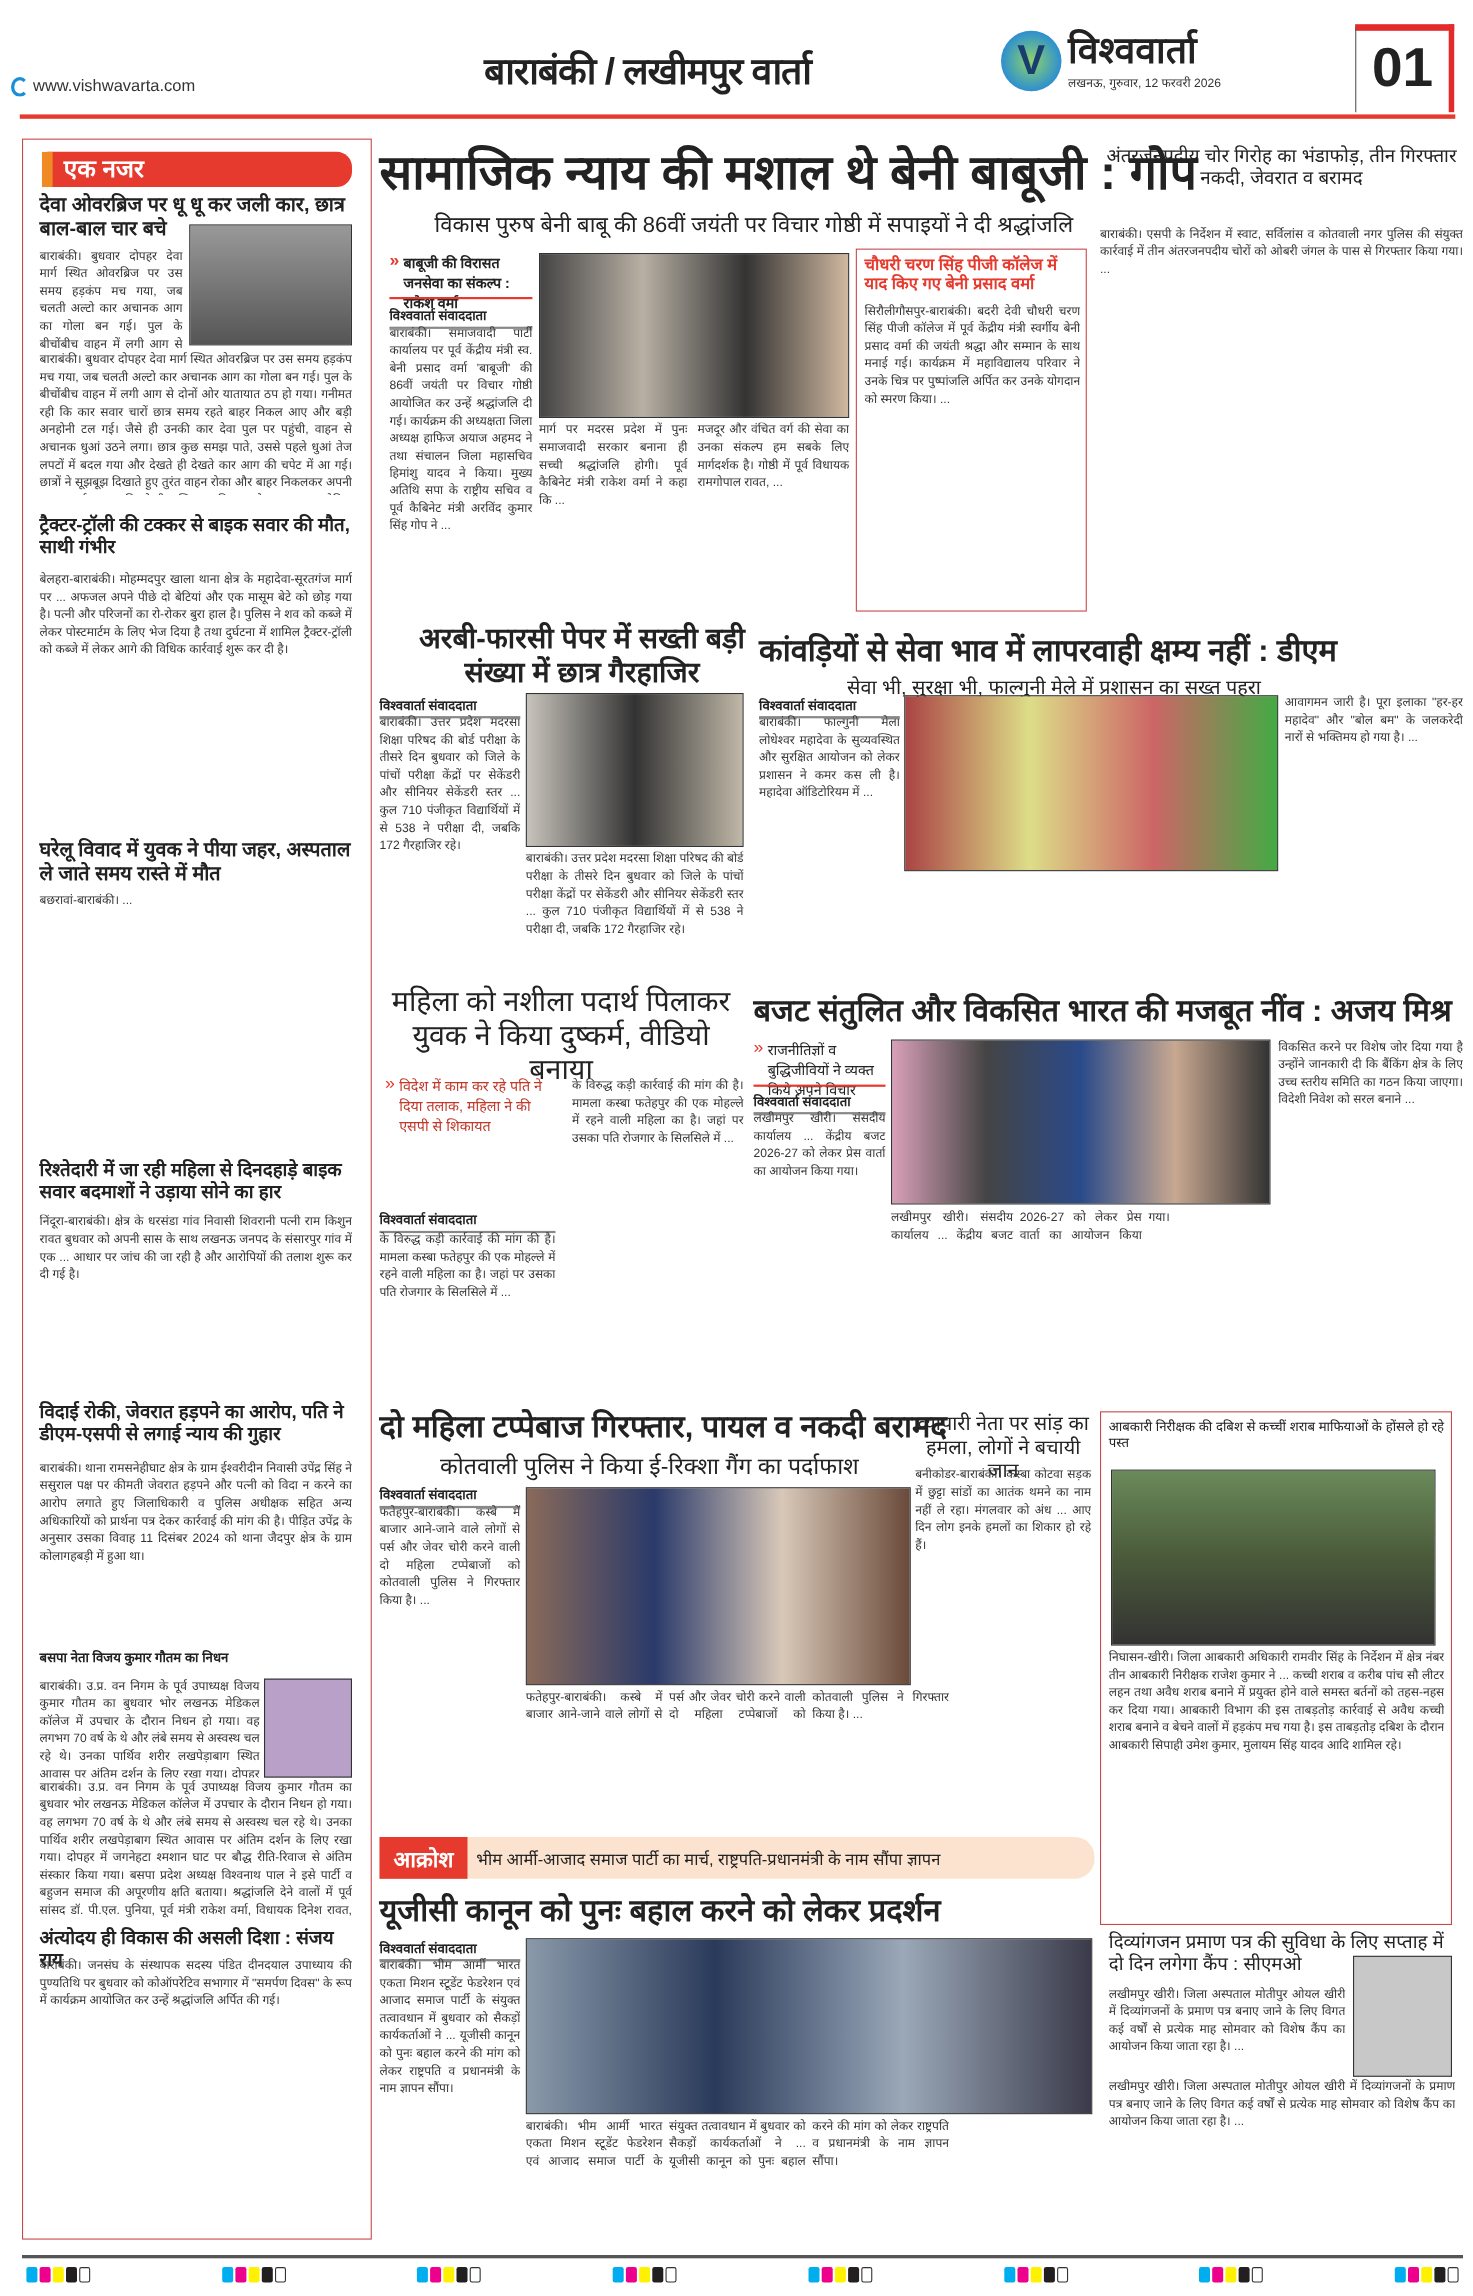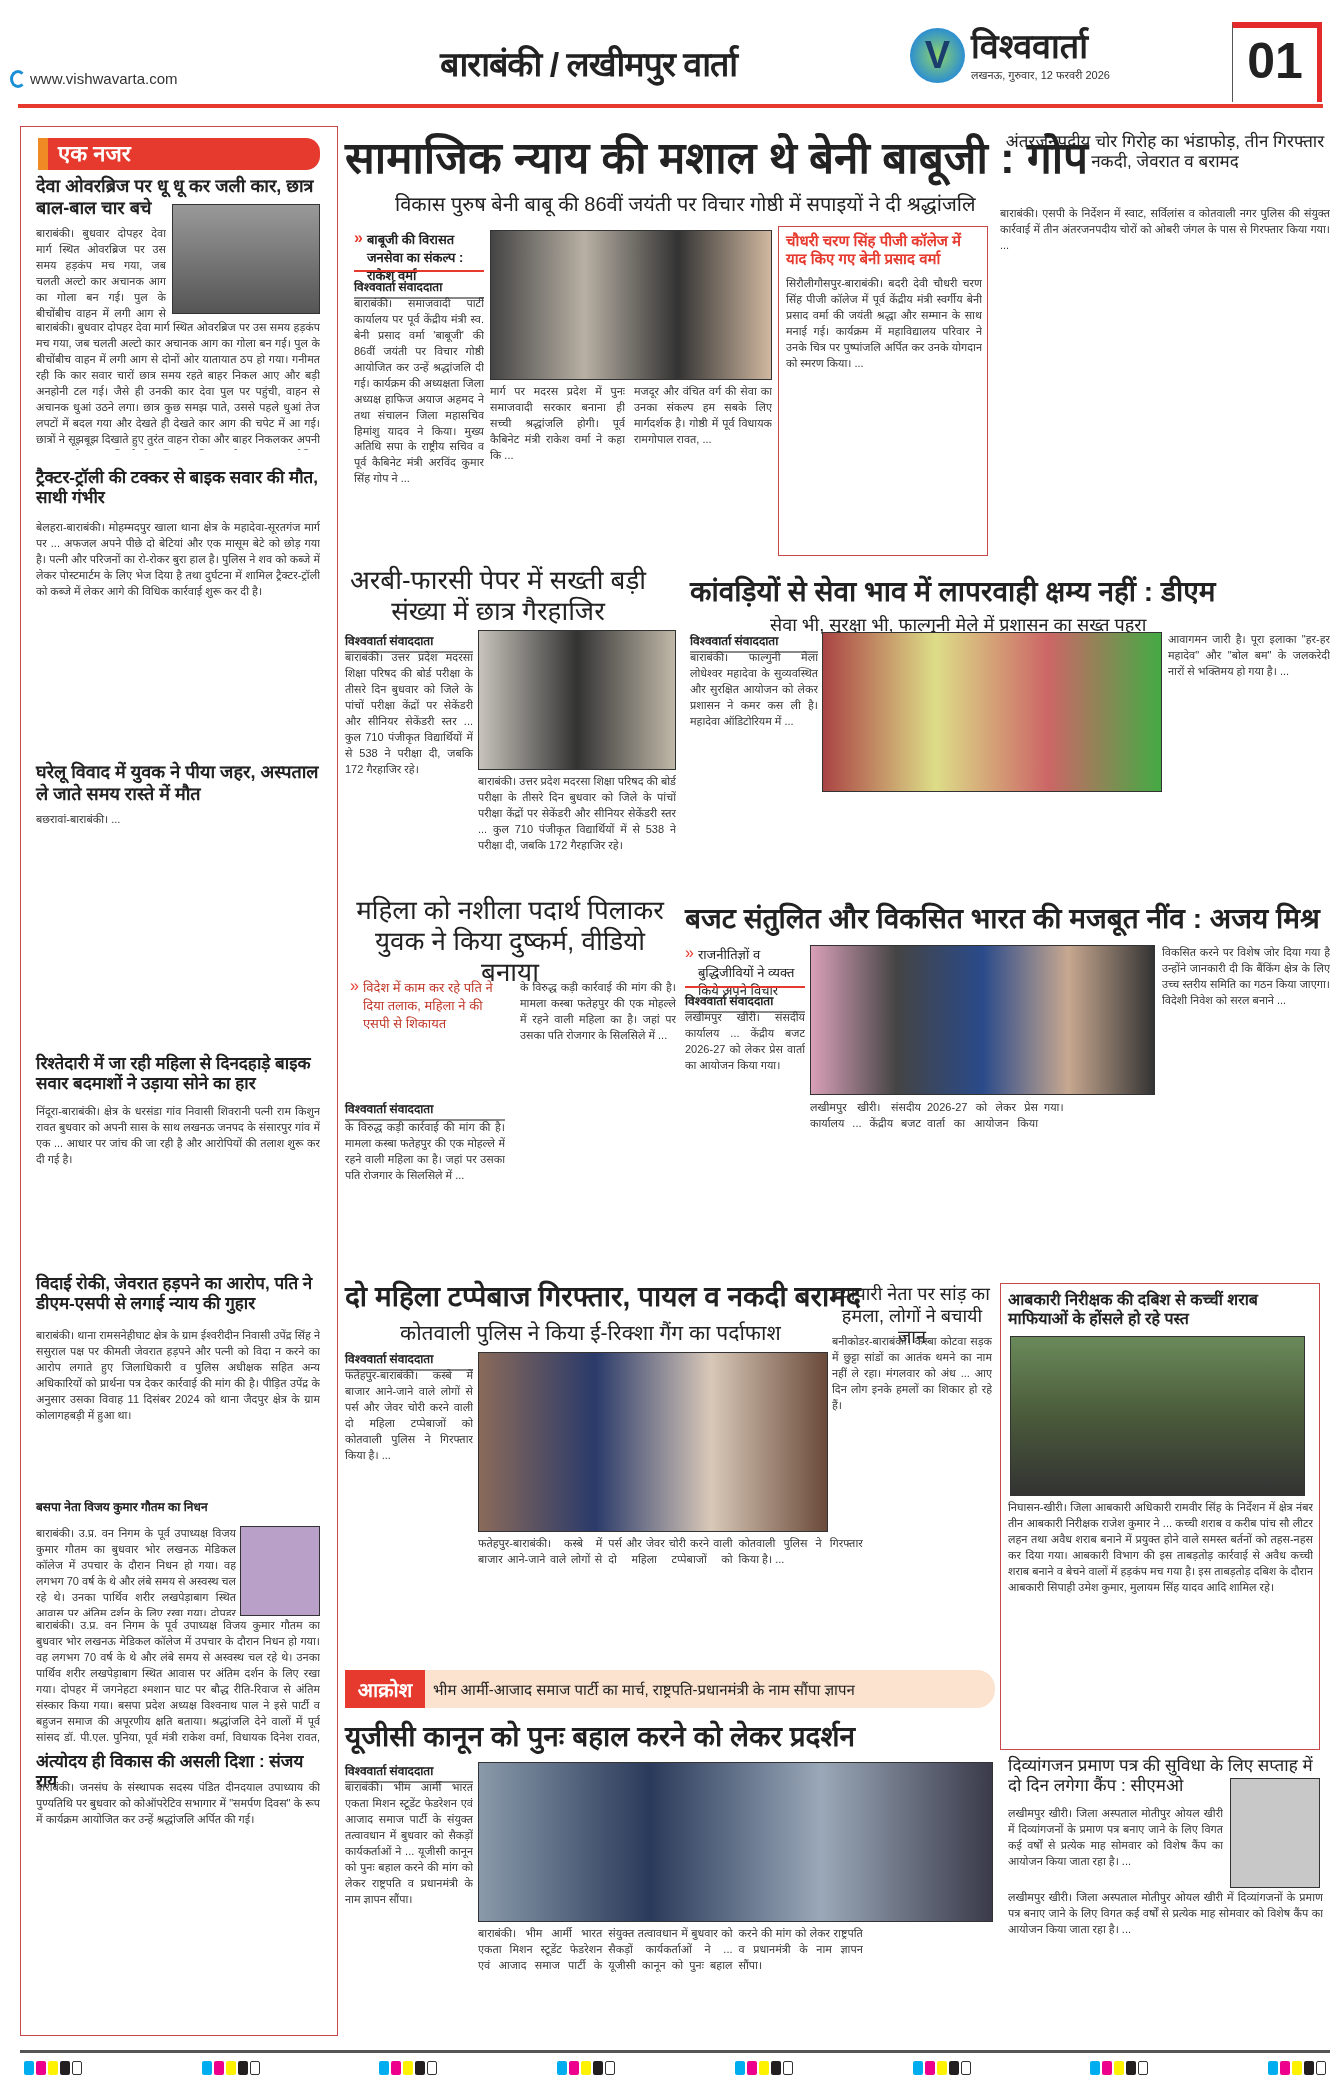--- a/index.html
+++ b/index.html
@@ -82,21 +82,21 @@
 <div class="abs img" style="left:490px;top:230px;width:282px;height:150px;background:linear-gradient(90deg,#444,#b8b0a4,#333,#d0b8a0)"></div>
 <div class="abs body" style="left:490px;top:384px;width:135px;height:170px;overflow:hidden">मार्ग पर मदरस प्रदेश में पुनः समाजवादी सरकार बनाना ही सच्ची श्रद्धांजलि होगी। पूर्व कैबिनेट मंत्री राकेश वर्मा ने कहा कि ...</div>
 <div class="abs body" style="left:634px;top:384px;width:138px;height:170px;overflow:hidden">मजदूर और वंचित वर्ग की सेवा का उनका संकल्प हम सबके लिए मार्गदर्शक है। गोष्ठी में पूर्व विधायक रामगोपाल रावत, ...</div>
 <div class="abs redbox" style="left:778px;top:226px;width:210px;height:330px"></div>
 <div class="abs hd" style="left:786px;top:232px;width:196px;font-size:15px;color:#e63a2e">चौधरी चरण सिंह पीजी कॉलेज में याद किए गए बेनी प्रसाद वर्मा</div>
 <div class="abs body" style="left:786px;top:276px;width:196px;height:275px;overflow:hidden">सिरौलीगौसपुर-बाराबंकी। बदरी देवी चौधरी चरण सिंह पीजी कॉलेज में पूर्व केंद्रीय मंत्री स्वर्गीय बेनी प्रसाद वर्मा की जयंती श्रद्धा और सम्मान के साथ मनाई गई। कार्यक्रम में महाविद्यालय परिवार ने उनके चित्र पर पुष्पांजलि अर्पित कर उनके योगदान को स्मरण किया। ...</div>
 
 <div class="abs hd" style="left:1000px;top:132px;width:330px;font-size:17px;text-align:center;font-weight:normal">अंतरजनपदीय चोर गिरोह का भंडाफोड़, तीन गिरफ्तार नकदी, जेवरात व बरामद</div>
 <div class="abs body" style="left:1000px;top:206px;width:330px;height:345px;overflow:hidden">बाराबंकी। एसपी के निर्देशन में स्वाट, सर्विलांस व कोतवाली नगर पुलिस की संयुक्त कार्रवाई में तीन अंतरजनपदीय चोरों को ओबरी जंगल के पास से गिरफ्तार किया गया। ...</div>
 
-<div class="abs hd" style="left:333px;top:565px;width:330px;font-size:26px;text-align:center;font-weight:normal">अरबी-फारसी पेपर में सख्ती बड़ी संख्या में छात्र गैरहाजिर</div>
+<div class="abs hd" style="left:364px;top:565px;width:330px;font-size:26px;text-align:center;font-weight:bold">अरबी-फारसी पेपर में सख्ती बड़ी संख्या में छात्र गैरहाजिर</div>
 <div class="abs byline" style="left:345px;top:632px;width:128px">विश्ववार्ता संवाददाता</div>
 <div class="abs body" style="left:345px;top:650px;width:128px;height:235px;overflow:hidden">बाराबंकी। उत्तर प्रदेश मदरसा शिक्षा परिषद की बोर्ड परीक्षा के तीसरे दिन बुधवार को जिले के पांचों परीक्षा केंद्रों पर सेकेंडरी और सीनियर सेकेंडरी स्तर ... कुल 710 पंजीकृत विद्यार्थियों में से 538 ने परीक्षा दी, जबकि 172 गैरहाजिर रहे।</div>
 <div class="abs img" style="left:478px;top:630px;width:198px;height:140px;background:linear-gradient(90deg,#c8c4bc,#333,#c0b8a8)"></div>
 <div class="abs body" style="left:478px;top:774px;width:198px;height:110px;overflow:hidden">बाराबंकी। उत्तर प्रदेश मदरसा शिक्षा परिषद की बोर्ड परीक्षा के तीसरे दिन बुधवार को जिले के पांचों परीक्षा केंद्रों पर सेकेंडरी और सीनियर सेकेंडरी स्तर ... कुल 710 पंजीकृत विद्यार्थियों में से 538 ने परीक्षा दी, जबकि 172 गैरहाजिर रहे।</div>
 
 <div class="abs hd" style="left:690px;top:575px;width:645px;font-size:28px;white-space:nowrap">कांवड़ियों से सेवा भाव में लापरवाही क्षम्य नहीं : डीएम</div>
 <div class="abs" style="left:770px;top:612px;font-size:18px;white-space:nowrap">सेवा भी, सुरक्षा भी, फाल्गुनी मेले में प्रशासन का सख्त पहरा</div>
 <div class="abs byline" style="left:690px;top:632px;width:128px">विश्ववार्ता संवाददाता</div>
 <div class="abs body" style="left:690px;top:650px;width:128px;height:235px;overflow:hidden">बाराबंकी। फाल्गुनी मेला लोधेश्वर महादेवा के सुव्यवस्थित और सुरक्षित आयोजन को लेकर प्रशासन ने कमर कस ली है। महादेवा ऑडिटोरियम में ...</div>
 <div class="abs img" style="left:822px;top:632px;width:340px;height:160px;background:linear-gradient(90deg,#a44,#dd8,#c66,#4a4)"></div>
@@ -127,21 +127,21 @@
 <div class="abs" style="left:400px;top:1318px;font-size:21px;white-space:nowrap">कोतवाली पुलिस ने किया ई-रिक्शा गैंग का पर्दाफाश</div>
 <div class="abs byline" style="left:345px;top:1350px;width:128px">विश्ववार्ता संवाददाता</div>
 <div class="abs body" style="left:345px;top:1368px;width:128px;height:290px;overflow:hidden">फतेहपुर-बाराबंकी। कस्बे में बाजार आने-जाने वाले लोगों से पर्स और जेवर चोरी करने वाली दो महिला टप्पेबाजों को कोतवाली पुलिस ने गिरफ्तार किया है। ...</div>
 <div class="abs img" style="left:478px;top:1352px;width:350px;height:180px;background:linear-gradient(90deg,#8a6a5a,#2a3a6a,#d8c8b8,#6a4a3a)"></div>
 <div class="abs body" style="left:478px;top:1536px;width:515px;height:120px;overflow:hidden;column-count:4;column-gap:6px">फतेहपुर-बाराबंकी। कस्बे में बाजार आने-जाने वाले लोगों से पर्स और जेवर चोरी करने वाली दो महिला टप्पेबाजों को कोतवाली पुलिस ने गिरफ्तार किया है। ...</div>
 
 <div class="abs hd" style="left:832px;top:1284px;width:160px;font-size:18px;text-align:center;font-weight:normal">व्यापारी नेता पर सांड़ का हमला, लोगों ने बचायी जान</div>
 <div class="abs body" style="left:832px;top:1334px;width:160px;height:322px;overflow:hidden;column-count:1">बनीकोडर-बाराबंकी। कस्बा कोटवा सड़क में छुट्टा सांडों का आतंक थमने का नाम नहीं ले रहा। मंगलवार को अंध ... आए दिन लोग इनके हमलों का शिकार हो रहे हैं।</div>
 
 <div class="abs redbox" style="left:1000px;top:1283px;width:320px;height:467px"></div>
-<div class="abs hd" style="left:1008px;top:1290px;width:305px;font-size:16px;font-weight:bold">आबकारी निरीक्षक की दबिश से कच्चीं शराब माफियाओं के होंसले हो रहे पस्त</div>
+<div class="abs hd" style="left:1008px;top:1290px;width:305px;font-size:12px;font-weight:normal">आबकारी निरीक्षक की दबिश से कच्चीं शराब माफियाओं के होंसले हो रहे पस्त</div>
 <div class="abs img" style="left:1010px;top:1336px;width:295px;height:160px;background:linear-gradient(#6a8a5a,#4a5a3a,#333)"></div>
 <div class="abs body" style="left:1008px;top:1500px;width:305px;height:245px;overflow:hidden">निघासन-खीरी। जिला आबकारी अधिकारी रामवीर सिंह के निर्देशन में क्षेत्र नंबर तीन आबकारी निरीक्षक राजेश कुमार ने ... कच्ची शराब व करीब पांच सौ लीटर लहन तथा अवैध शराब बनाने में प्रयुक्त होने वाले समस्त बर्तनों को तहस-नहस कर दिया गया। आबकारी विभाग की इस ताबड़तोड़ कार्रवाई से अवैध कच्ची शराब बनाने व बेचने वालों में हड़कंप मच गया है। इस ताबड़तोड़ दबिश के दौरान आबकारी सिपाही उमेश कुमार, मुलायम सिंह यादव आदि शामिल रहे।</div>
 
 <div class="abs aakrosh">
  <div class="tag">आक्रोश</div>
  <div class="txt">भीम आर्मी-आजाद समाज पार्टी का मार्च, राष्ट्रपति-प्रधानमंत्री के नाम सौंपा ज्ञापन</div>
 </div>
 
 <div class="abs hd" style="left:345px;top:1720px;width:650px;font-size:28px;white-space:nowrap">यूजीसी कानून को पुनः बहाल करने को लेकर प्रदर्शन</div>
 <div class="abs byline" style="left:345px;top:1762px;width:128px">विश्ववार्ता संवाददाता</div>

